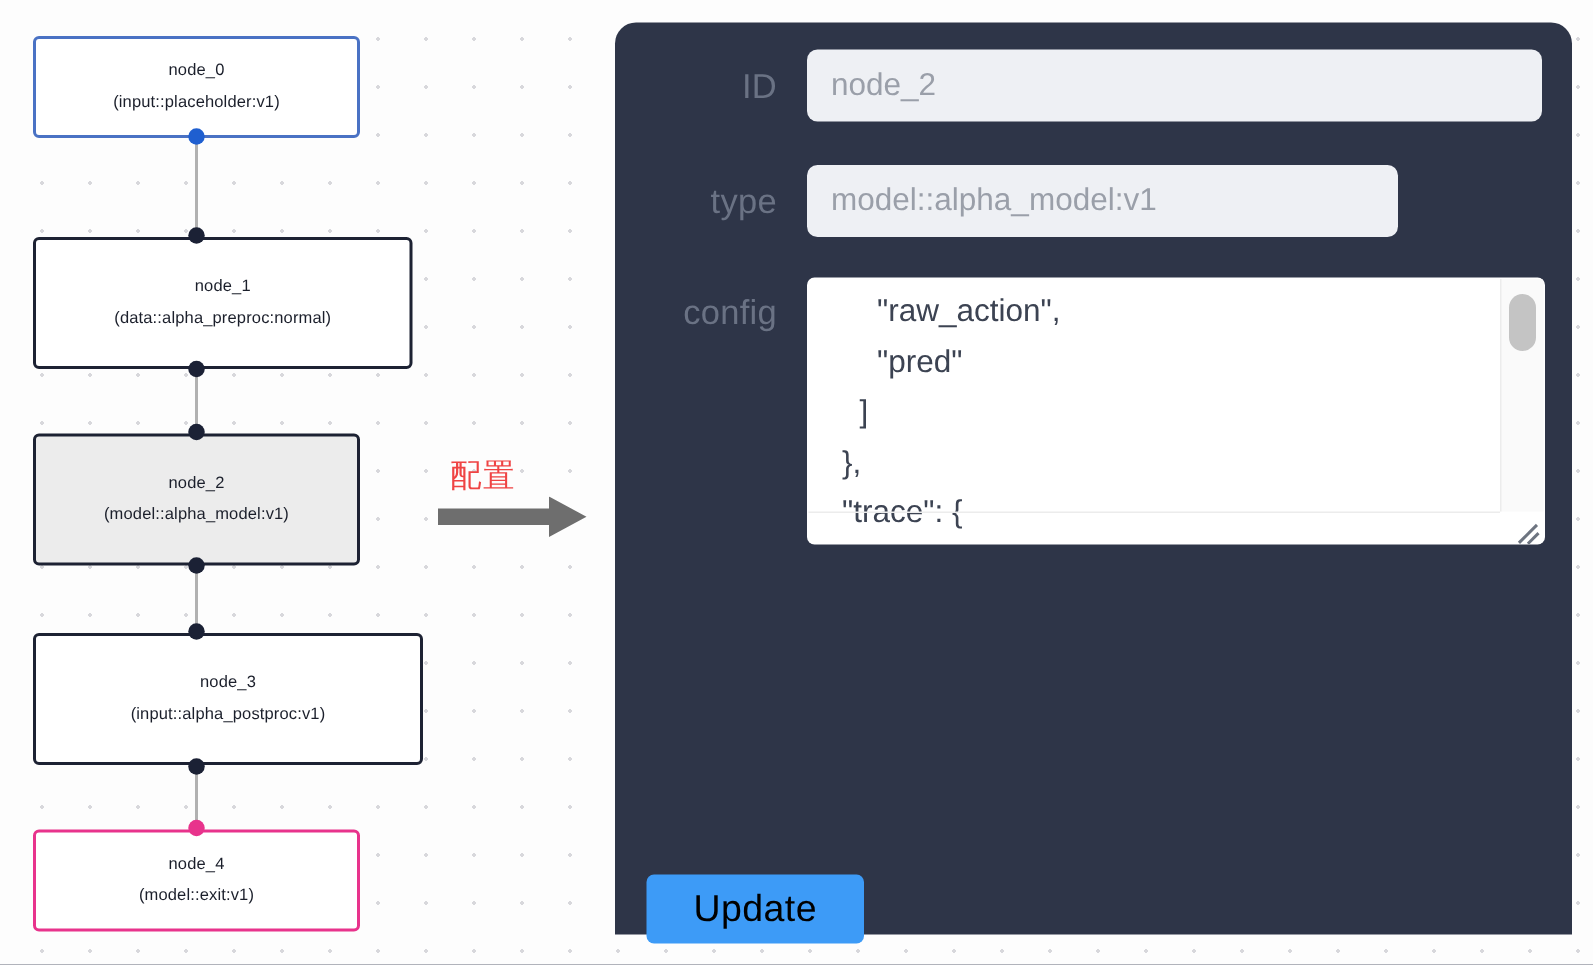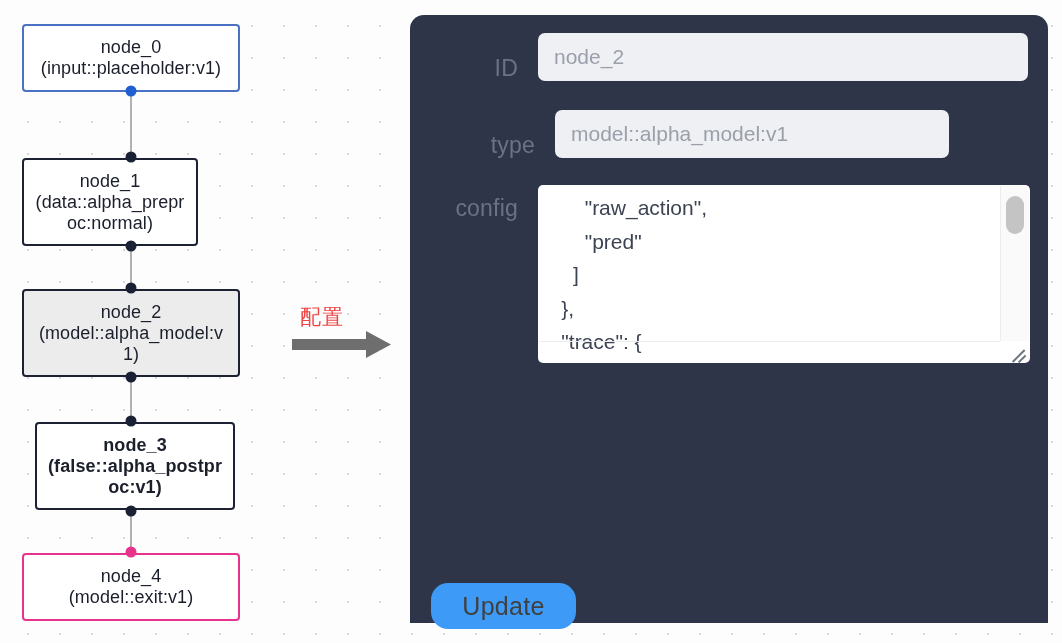--- a/index.html
+++ b/index.html
@@ -26,21 +26,21 @@
     box-sizing:border-box;
     background:#ffffff;
     border:2px solid #1d2233;
     border-radius:4px;
     display:flex;
     flex-direction:column;
     align-items:center;
     justify-content:center;
     text-align:center;
     color:#1b1f2b;
-    font-size:18px;
+    font-size:11px;
     line-height:21px;
     letter-spacing:.1px;
     padding:0 8px;
     word-break:break-all;
   }
   .node .n-title{white-space:nowrap;}
   .node .n-sub{white-space:normal;}
   .node.is-input{border-color:#4a72c4;}
   .node.is-output{border-color:#e8338c;}
   .node.is-selected{background:#ececec;border-color:#1d2233;}
@@ -77,21 +77,21 @@
     left:410px;top:15px;
     width:638px;height:608px;
     background:#2e3548;
     border-radius:14px 14px 0 0;
     box-sizing:border-box;
     overflow:hidden;
   }
   .field-row{
     position:absolute;
     display:flex;
-    align-items:flex-end;
+    align-items:center;
   }
   .field-label{
     color:#6a7284;
     font-size:23px;
     line-height:26px;
     text-align:right;
     letter-spacing:.2px;
     user-select:none;
   }
   .text-input{
@@ -152,22 +152,22 @@
   .config-bottom-rule{
     position:absolute;left:1px;right:30px;bottom:21px;height:1px;background:#ececec;
   }
 
   .update-btn{
     position:absolute;
     left:431px;top:583px;
     width:145px;height:46px;
     background:#3d9bf7;
     border:none;
-    border-radius:17px;
-    color:#404040;
+    border-radius:5px;
+    color:#000000;
     font-size:25px;
     font-family:"Liberation Sans","DejaVu Sans",sans-serif;
     letter-spacing:.3px;
     text-align:center;
     line-height:46px;
     padding:0;
     cursor:pointer;
   }
 </style>
 </head>
@@ -181,37 +181,37 @@
     <div class="edge" style="left:130px;top:246px;height:42px;"></div>
     <div class="edge" style="left:130px;top:376px;height:44px;"></div>
     <div class="edge" style="left:130px;top:511px;height:41px;"></div>
 
     <div class="node is-input" style="left:22px;top:24px;width:218px;height:68px;">
       <div class="n-title">node_0</div>
       <div class="n-sub">(input::placeholder:v1)</div>
     </div>
     <div class="port blue" style="left:131px;top:91px;"></div>
 
-    <div class="node" style="left:22px;top:158px;width:176px;height:88px;">
+    <div class="node" style="left:22px;top:158px;width:253px;height:88px;">
       <div class="n-title">node_1</div>
       <div class="n-sub">(data::alpha_preproc:normal)</div>
     </div>
     <div class="port" style="left:131px;top:157px;"></div>
     <div class="port" style="left:131px;top:246px;"></div>
 
     <div class="node is-selected" style="left:22px;top:289px;width:218px;height:88px;">
       <div class="n-title">node_2</div>
       <div class="n-sub">(model::alpha_model:v1)</div>
     </div>
     <div class="port" style="left:131px;top:288px;"></div>
     <div class="port" style="left:131px;top:377px;"></div>
 
-    <div class="node" style="left:35px;top:422px;width:200px;height:88px;font-weight:bold;">
+    <div class="node" style="left:22px;top:422px;width:260px;height:88px;">
       <div class="n-title">node_3</div>
-      <div class="n-sub">(false::alpha_postproc:v1)</div>
+      <div class="n-sub">(input::alpha_postproc:v1)</div>
     </div>
     <div class="port" style="left:131px;top:421px;"></div>
     <div class="port" style="left:131px;top:511px;"></div>
 
     <div class="node is-output" style="left:22px;top:553px;width:218px;height:68px;">
       <div class="n-title">node_4</div>
       <div class="n-sub">(model::exit:v1)</div>
     </div>
     <div class="port pink" style="left:131px;top:552px;"></div>
   </div>
@@ -226,21 +226,21 @@
   </div>
 
   <div class="panel">
 
     <div class="field-row" style="left:0;top:18px;width:620px;">
       <div class="field-label" style="width:108px;margin-right:20px;">ID</div>
       <input class="text-input" type="text" style="width: 490px; height: 48px;" value="node_2">
     </div>
 
     <div class="field-row" style="left:0;top:95px;width:620px;">
-      <div class="field-label" style="width:108px;margin-right:20px;margin-left:17px;">type</div>
+      <div class="field-label" style="width:108px;margin-right:20px;">type</div>
       <input class="text-input" type="text" style="width: 394px; height: 48px;" value="model::alpha_model:v1">
     </div>
 
     <div class="field-label" style="position:absolute;left:0;top:180px;width:108px;">config</div>
 
     <div class="config-box" style="left:128px;top:170px;width:492px;height:178px;">
       <div class="config-text">        "raw_action",
         "pred"
       ]
     },

